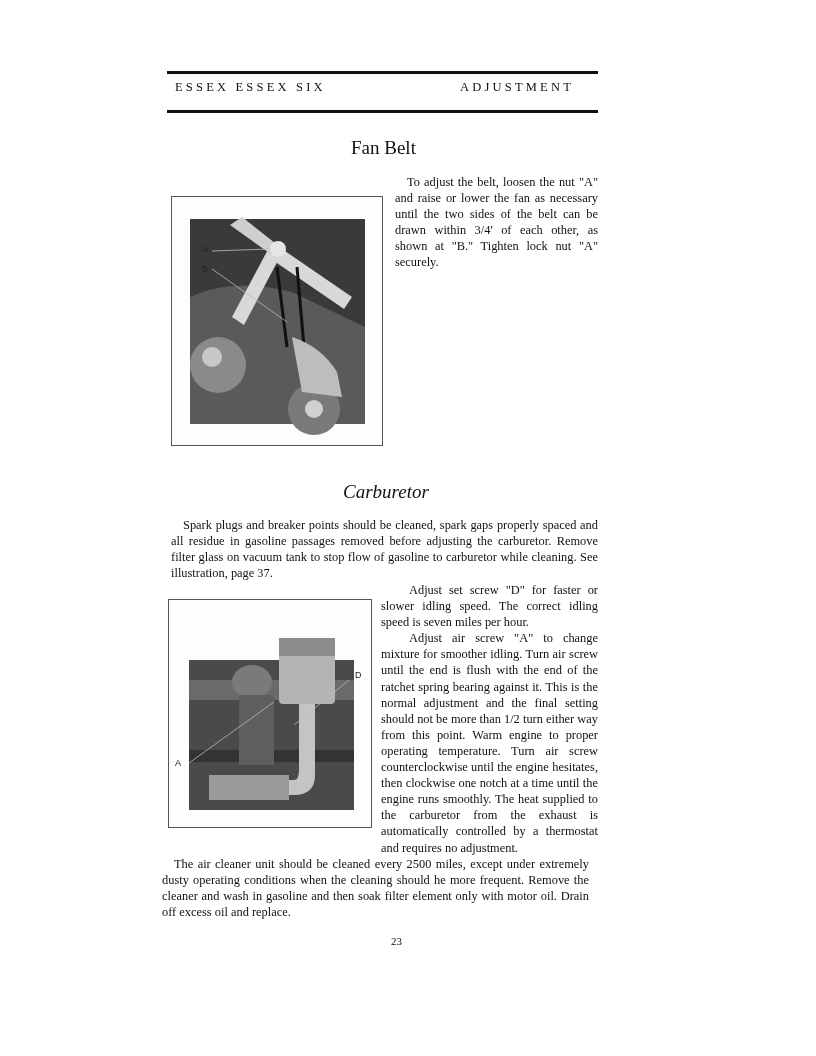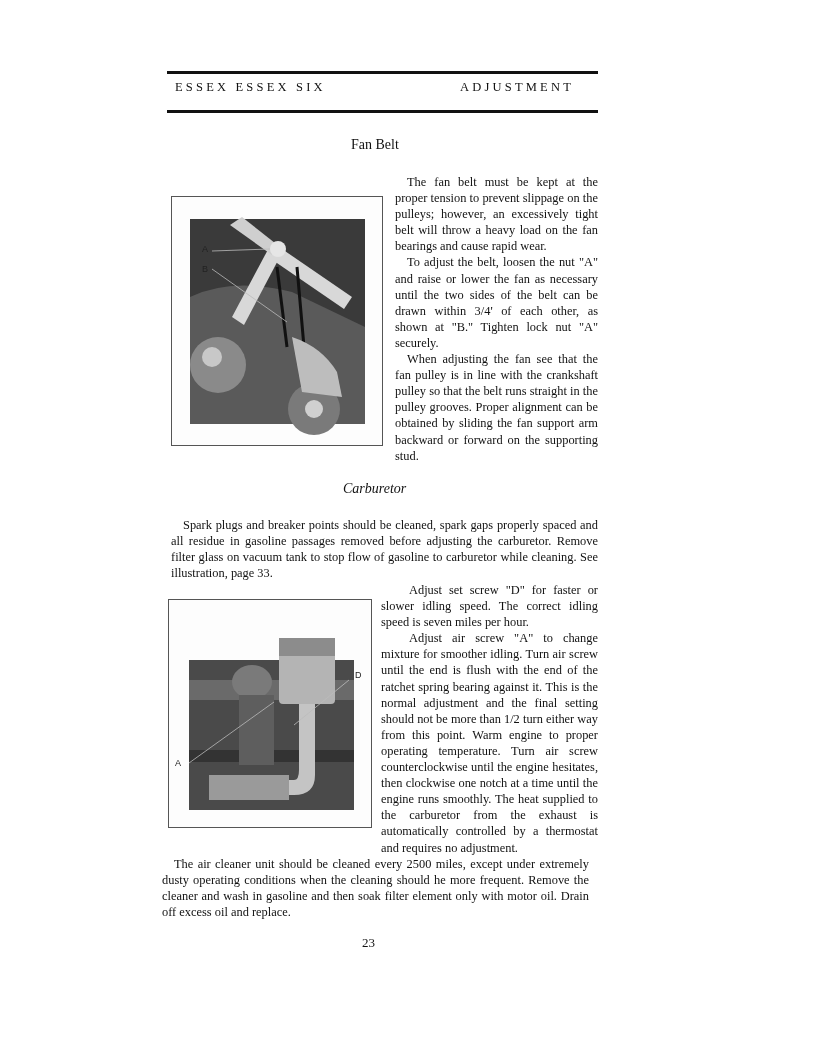--- a/index.html
+++ b/index.html
@@ -5,36 +5,36 @@
   html, body { margin:0; padding:0; background:#ffffff; }
   body { width:816px; height:1056px; position:relative; overflow:hidden;
          font-family:"Liberation Serif", serif; color:#111; }
   .rule { position:absolute; left:167px; width:431px; background:#111; }
   .rule.top { top:71px; height:3px; }
   .rule.bottom { top:110px; height:3px; }
   .running-head { position:absolute; top:80px; left:175px; width:415px; height:16px;
                   font-family:"Liberation Serif", serif; font-size:12.5px; letter-spacing:3.2px; }
   .running-head .left { position:absolute; left:0; top:0; }
   .running-head .right { position:absolute; right:16px; top:0;font-family:Liberation Serif, serif; }
-  h2 { position:absolute; margin:0; font-weight:normal; font-size:14px; font-family:"Liberation Serif", serif; }
+  h2 { position:absolute; margin:0; font-weight:normal; font-size:19px; font-family:"Liberation Serif", serif; }
   .h-fan { top:137px; left:351px; }
   .h-carb { top:481px; left:343px;font-style:italic; }
   .para { position:absolute; margin:0; font-size:12.4px; line-height:16.1px; text-align:justify; }
   .para p { margin:0; text-indent:12px; }
   .fan-text { top:174px; left:395px; width:203px; }
   .carb-intro { top:517px; left:171px; width:427px; }
   .carb-right { top:582px; left:381px; width:217px; }
   .carb-right p { text-indent:28px; }
   .carb-final { top:856px; left:162px; width:427px; }
   .fig { position:absolute; background:#fdfdfd; border:1.5px solid #555; box-sizing:border-box; }
   .fig-fan { left:171px; top:196px; width:212px; height:250px; }
   .fig-carb { left:168px; top:599px; width:204px; height:229px; }
   .fig svg { position:absolute; left:0; top:0; }
   .callout { position:absolute; font-family:"Liberation Sans", sans-serif; font-size:9px; color:#222; }
-  .page-num { position:absolute; top:935px; left:362px; font-size:13px; }
+  .page-num { position:absolute; top:935px; left:391px; font-size:11px; }
 </style>
 </head>
 <body>
 
 <div class="rule top"></div>
 <div class="running-head">
   <span class="left">ESSEX ESSEX SIX</span>
   <span class="right">ADJUSTMENT</span>
 </div>
 <div class="rule bottom"></div>
@@ -56,29 +56,27 @@
     <path d="M105 70 L115 150 M125 70 L132 150" stroke="#111" stroke-width="3" fill="none"></path>
     <path d="M120 140 Q150 150 165 175 L170 200 L130 195 Z" fill="#bdbdbd"></path>
     <line x1="40" y1="54" x2="98" y2="52" stroke="#bbb" stroke-width="0.8"></line>
     <line x1="40" y1="72" x2="115" y2="125" stroke="#bbb" stroke-width="0.8"></line>
   </svg>
   <span class="callout" style="left:30px;top:47px;">A</span>
   <span class="callout" style="left:30px;top:67px;">B</span>
 </div>
 
 <div class="para fan-text">
-  <p>The fan belt must be kept at the proper tension to prevent slippage on the pulleys; however, an excessively tight belt will throw a heavy load on the fan bearings and cause rapid wear.</p>
   <p>To adjust the belt, loosen the nut "A" and raise or lower the fan as necessary until the two sides of the belt can be drawn within 3/4' of each other, as shown at "B." Tighten lock nut "A" securely.</p>
-  <p>When adjusting the fan see that the fan pulley is in line with the crankshaft pulley so that the belt runs straight in the pulley grooves. Proper alignment can be obtained by sliding the fan support arm backward or forward on the supporting stud.</p>
 </div>
 
 <h2 class="h-carb">Carburetor</h2>
 
 <div class="para carb-intro">
-  <p>Spark plugs and breaker points should be cleaned, spark gaps properly spaced and all residue in gasoline passages removed before adjusting the carburetor. Remove filter glass on vacuum tank to stop flow of gasoline to carburetor while cleaning. See illustration, page 33.</p>
+  <p>Spark plugs and breaker points should be cleaned, spark gaps properly spaced and all residue in gasoline passages removed before adjusting the carburetor. Remove filter glass on vacuum tank to stop flow of gasoline to carburetor while cleaning. See illustration, page 37.</p>
 </div>
 
 <div class="fig fig-carb">
   <svg width="201" height="226" viewBox="0 0 201 226">
     <rect x="20" y="60" width="165" height="150" fill="#4a4a4a"></rect>
     <rect x="20" y="80" width="165" height="20" fill="#6a6a6a"></rect>
     <rect x="20" y="150" width="165" height="12" fill="#333"></rect>
     <rect x="110" y="38" width="56" height="66" rx="4" fill="#b4b4b4"></rect>
     <rect x="110" y="38" width="56" height="18" fill="#8c8c8c"></rect>
     <path d="M130 104 L146 104 L146 175 Q146 195 125 195 L110 195 L110 180 L125 180 Q130 180 130 170 Z" fill="#c4c4c4"></path>

